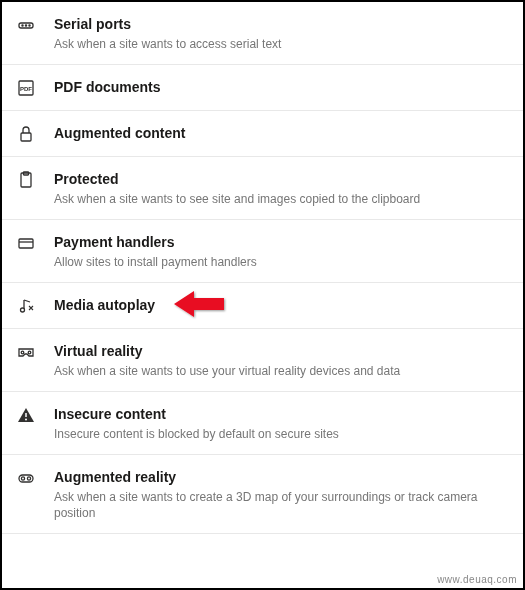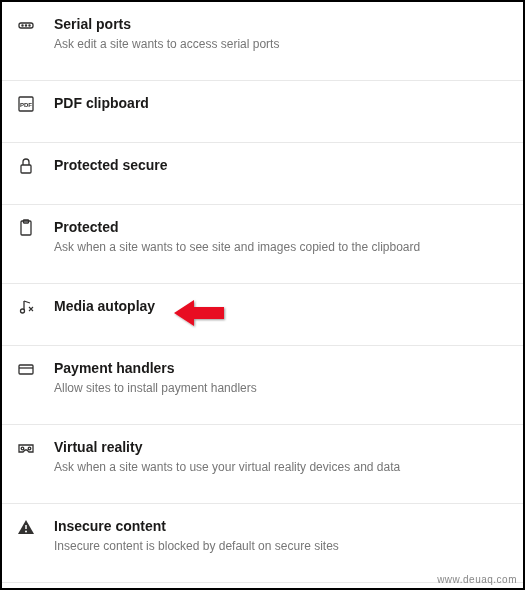--- a/index.html
+++ b/index.html
@@ -12,21 +12,21 @@
     border: 2px solid #000;
     overflow: hidden;
   }
   .settings-list {
     display: flex;
     flex-direction: column;
   }
   .settings-item {
     display: flex;
     align-items: flex-start;
-    padding: 12px 16px 28px 14px;
+    padding: 12px 16px 12px 14px;
     border-bottom: 1px solid #e8e8e8;
     cursor: pointer;
     position: relative;
   }
   .item-icon {
     width: 20px;
     height: 20px;
     flex-shrink: 0;
     margin-right: 18px;
     margin-top: 1px;
@@ -79,59 +79,72 @@
     <span class="item-icon">
       <svg width="20" height="20" viewBox="0 0 20 20" fill="none" stroke="currentColor" stroke-width="1.3">
         <rect x="3" y="8" width="14" height="5" rx="2"></rect>
         <circle cx="6.5" cy="10.5" r="0.6" fill="currentColor"></circle>
         <circle cx="10" cy="10.5" r="0.6" fill="currentColor"></circle>
         <circle cx="13.5" cy="10.5" r="0.6" fill="currentColor"></circle>
       </svg>
     </span>
     <div class="item-text">
       <span class="item-title">Serial ports</span>
-      <span class="item-desc">Ask edit a site wants to access serial ports</span>
+      <span class="item-desc">Ask when a site wants to access serial text</span>
     </div>
   </div>
 
 
   <div class="settings-item">
     <span class="item-icon">
       <svg width="20" height="20" viewBox="0 0 20 20" fill="none" stroke="currentColor" stroke-width="1.3">
         <rect x="3" y="3" width="14" height="14" rx="1"></rect>
         <text x="10" y="13" font-size="6" font-weight="bold" text-anchor="middle" fill="currentColor" stroke="none">PDF</text>
       </svg>
     </span>
     <div class="item-text">
-      <span class="item-title">PDF clipboard</span>
+      <span class="item-title">PDF documents</span>
     </div>
   </div>
 
   <div class="settings-item">
     <span class="item-icon">
       <svg width="20" height="20" viewBox="0 0 20 20" fill="none" stroke="currentColor" stroke-width="1.3">
         <rect x="5" y="9" width="10" height="8" rx="1"></rect>
         <path d="M7 9V6a3 3 0 016 0v3"></path>
       </svg>
     </span>
     <div class="item-text">
-      <span class="item-title">Protected secure</span>
+      <span class="item-title">Augmented content</span>
     </div>
   </div>
 
   <div class="settings-item">
     <span class="item-icon">
       <svg width="20" height="20" viewBox="0 0 20 20" fill="none" stroke="currentColor" stroke-width="1.3">
         <rect x="5" y="3" width="10" height="14" rx="1"></rect>
         <rect x="7.5" y="2" width="5" height="3" rx="0.5"></rect>
       </svg>
     </span>
     <div class="item-text">
       <span class="item-title">Protected</span>
       <span class="item-desc">Ask when a site wants to see site and images copied to the clipboard</span>
+    </div>
+  </div>
+
+  <div class="settings-item">
+    <span class="item-icon">
+      <svg width="20" height="20" viewBox="0 0 20 20" fill="none" stroke="currentColor" stroke-width="1.3">
+        <rect x="3" y="6" width="14" height="9" rx="1"></rect>
+        <line x1="3" y1="9" x2="17" y2="9"></line>
+      </svg>
+    </span>
+    <div class="item-text">
+      <span class="item-title">Payment handlers</span>
+      <span class="item-desc">Allow sites to install payment handlers</span>
     </div>
   </div>
 
   <div class="settings-item">
     <span class="item-icon">
       <svg width="20" height="20" viewBox="0 0 20 20" fill="none" stroke="currentColor" stroke-width="1.3">
         <path d="M8 4v9"></path>
         <circle cx="6.5" cy="14" r="2"></circle>
         <path d="M8 4l6 2"></path>
         <path d="M13 10l4 4M17 10l-4 4" stroke-width="1.1"></path>
@@ -150,33 +163,20 @@
         <g filter="url(#ds)">
           <path d="M2 17 L22 4 L22 11 L52 11 L52 23 L22 23 L22 30 Z" fill="#e81123"></path>
         </g>
       </svg>
     </div>
   </div>
 
   <div class="settings-item">
     <span class="item-icon">
       <svg width="20" height="20" viewBox="0 0 20 20" fill="none" stroke="currentColor" stroke-width="1.3">
-        <rect x="3" y="6" width="14" height="9" rx="1"></rect>
-        <line x1="3" y1="9" x2="17" y2="9"></line>
-      </svg>
-    </span>
-    <div class="item-text">
-      <span class="item-title">Payment handlers</span>
-      <span class="item-desc">Allow sites to install payment handlers</span>
-    </div>
-  </div>
-
-  <div class="settings-item">
-    <span class="item-icon">
-      <svg width="20" height="20" viewBox="0 0 20 20" fill="none" stroke="currentColor" stroke-width="1.3">
         <path d="M3 7h14v7h-4l-2-2h-2l-2 2H3z"></path>
         <circle cx="6.5" cy="10.5" r="1.3"></circle>
         <circle cx="13.5" cy="10.5" r="1.3"></circle>
       </svg>
     </span>
     <div class="item-text">
       <span class="item-title">Virtual reality</span>
       <span class="item-desc">Ask when a site wants to use your virtual reality devices and data</span>
     </div>
   </div>
@@ -196,17 +196,21 @@
   </div>
 
   <div class="settings-item">
     <span class="item-icon">
       <svg width="20" height="20" viewBox="0 0 20 20" fill="none" stroke="currentColor" stroke-width="1.3">
         <rect x="3" y="7" width="14" height="7" rx="3.5"></rect>
         <circle cx="7" cy="10.5" r="1.6"></circle>
         <circle cx="13" cy="10.5" r="1.6"></circle>
       </svg>
     </span>
+    <div class="item-text">
+      <span class="item-title">Augmented reality</span>
+      <span class="item-desc">Ask when a site wants to create a 3D map of your surroundings or track camera position</span>
+    </div>
   </div>
 
 </div>
 
 <div class="watermark">www.deuaq.com</div>
 
 </body></html>

